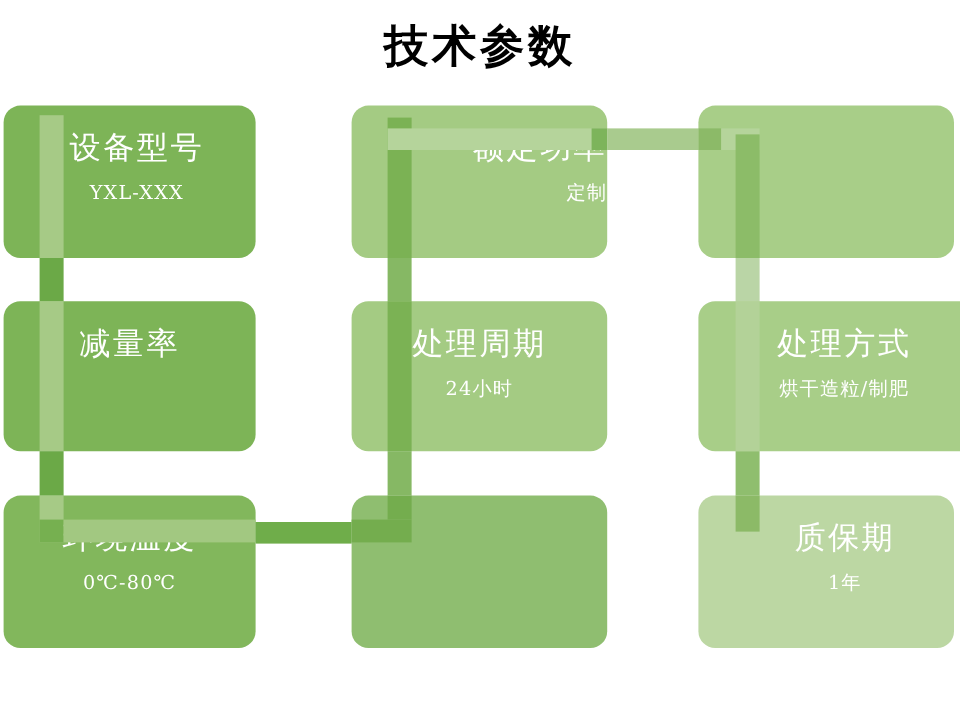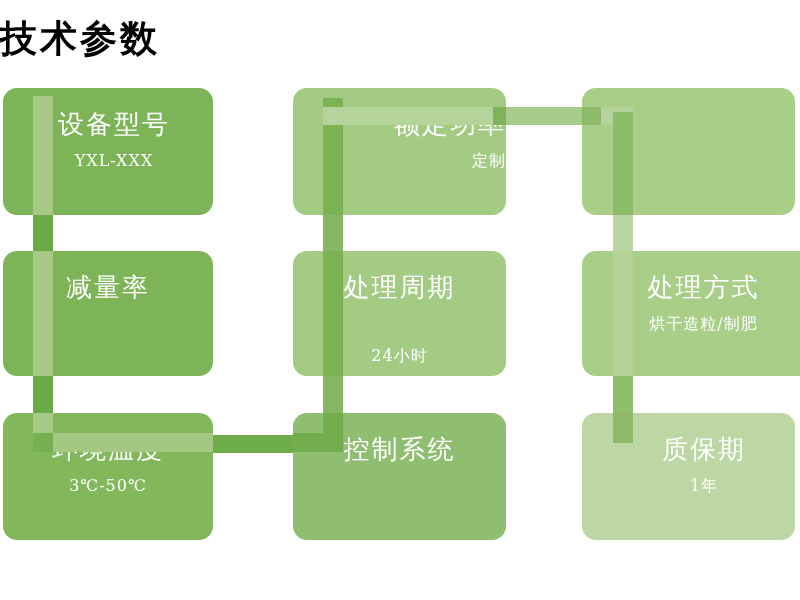--- a/index.html
+++ b/index.html
@@ -3,20 +3,21 @@
 <meta charset="utf-8">
 <style>
   html,body{margin:0;padding:0;}
   body{
     width:800px;height:600px;background:#ffffff;
     font-family:"DejaVu Serif","Liberation Serif",serif;
   }
   .slide{position:relative;width:800px;height:600px;overflow:hidden;background:#ffffff;}
   .title{
     position:absolute;top:14px;left:0;width:100%;
+    text-align:center;
     font-family:"Liberation Sans","DejaVu Sans",sans-serif;
     font-size:37px;font-weight:600;color:#000000;letter-spacing:3px;
   }
   .param-box{
     position:absolute;border-radius:14px;box-sizing:border-box;
     display:flex;flex-direction:column;align-items:center;
     padding-top:20px;z-index:1;
   }
   .param-label{
     position:relative;z-index:3;
@@ -66,33 +67,32 @@
   </div>
       <div class="param-box" style="left: 293px; top: 88px; width: 213px; height: 127px; background: rgb(164, 203, 131); align-items: flex-end;">
     <div class="param-label">额定功率</div>
     <div class="param-value">定制</div>
   </div>
       <div class="param-box" style="left: 582px; top: 88px; width: 213px; height: 127px; background: rgb(168, 206, 136);">
   </div>
       <div class="param-box" style="left: 3px; top: 251px; width: 210px; height: 125px; background: rgb(125, 180, 87);">
     <div class="param-label">减量率</div>
   </div>
-      <div class="param-box" style="left: 293px; top: 251px; width: 213px; height: 125px; background: rgb(164, 203, 131); gap: 32px;">
+      <div class="param-box" style="left: 293px; top: 251px; width: 213px; height: 125px; background: rgb(164, 203, 131);">
     <div class="param-label">处理周期</div>
     <div class="param-value">24小时</div>
   </div>
       <div class="param-box" style="left: 582px; top: 251px; width: 243px; height: 125px; background: rgb(168, 206, 136);">
     <div class="param-label">处理方式</div>
     <div class="param-value">烘干造粒/制肥</div>
   </div>
       <div class="param-box" style="left: 3px; top: 413px; width: 210px; height: 127px; background: rgb(130, 183, 92);">
     <div class="param-label">环境温度</div>
-    <div class="param-value">3℃-50℃</div>
+    <div class="param-value">0℃-80℃</div>
   </div>
       <div class="param-box" style="left: 293px; top: 413px; width: 213px; height: 127px; background: rgb(143, 190, 112);">
-    <div class="param-label">控制系统</div>
   </div>
       <div class="param-box" style="left: 582px; top: 413px; width: 213px; height: 127px; background: rgb(188, 215, 163); padding-left: 31px;">
     <div class="param-label">质保期</div>
     <div class="param-value">1年</div>
   </div>
     </div>
 </div>
 
 </body></html>

